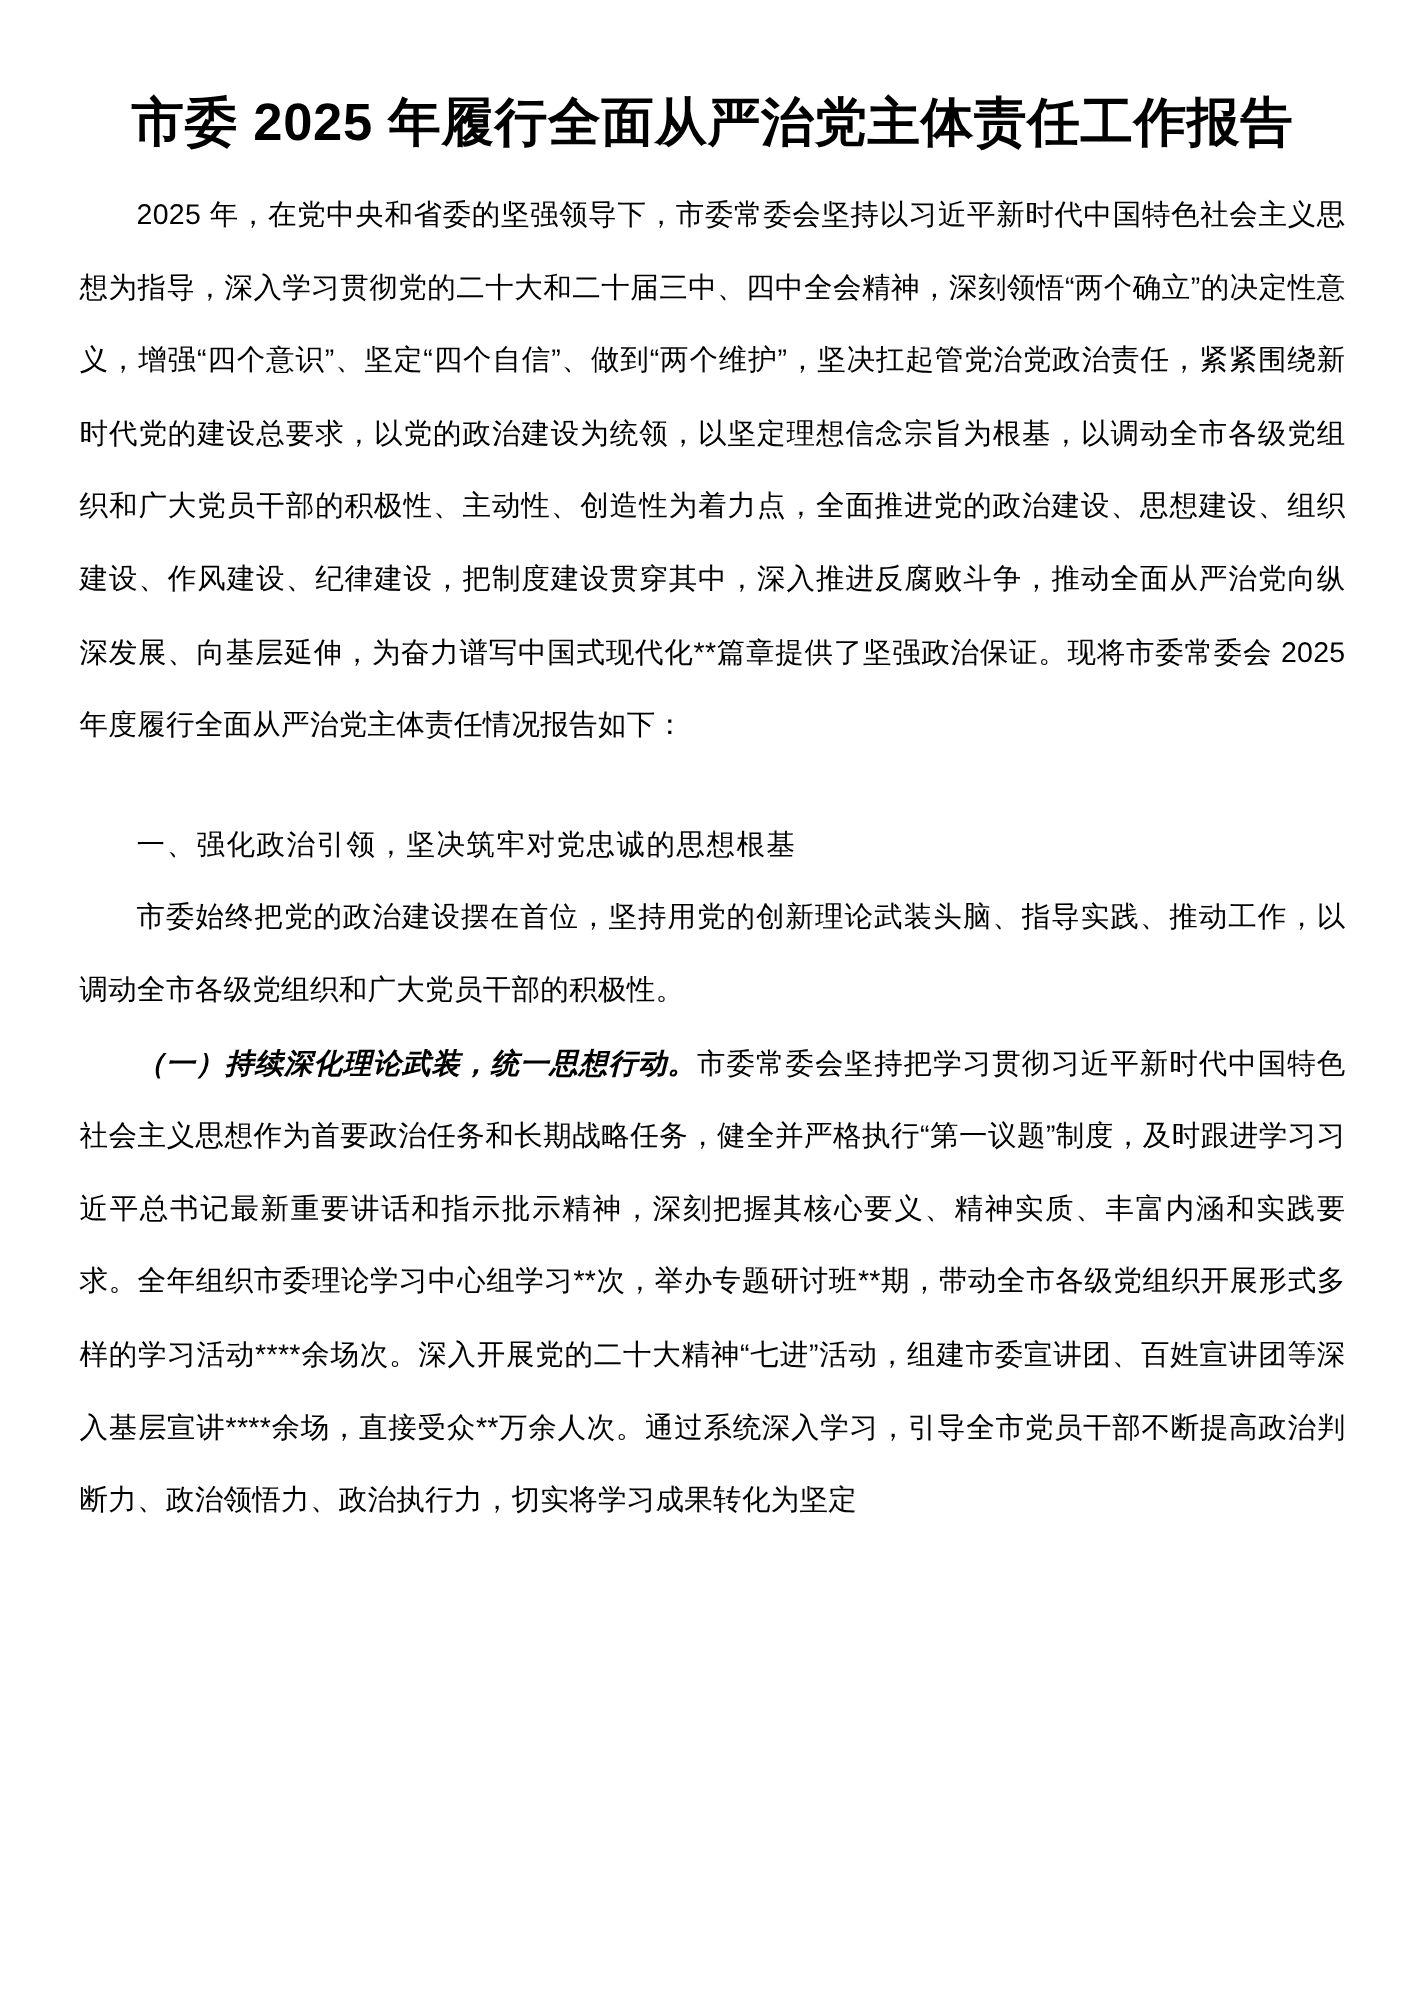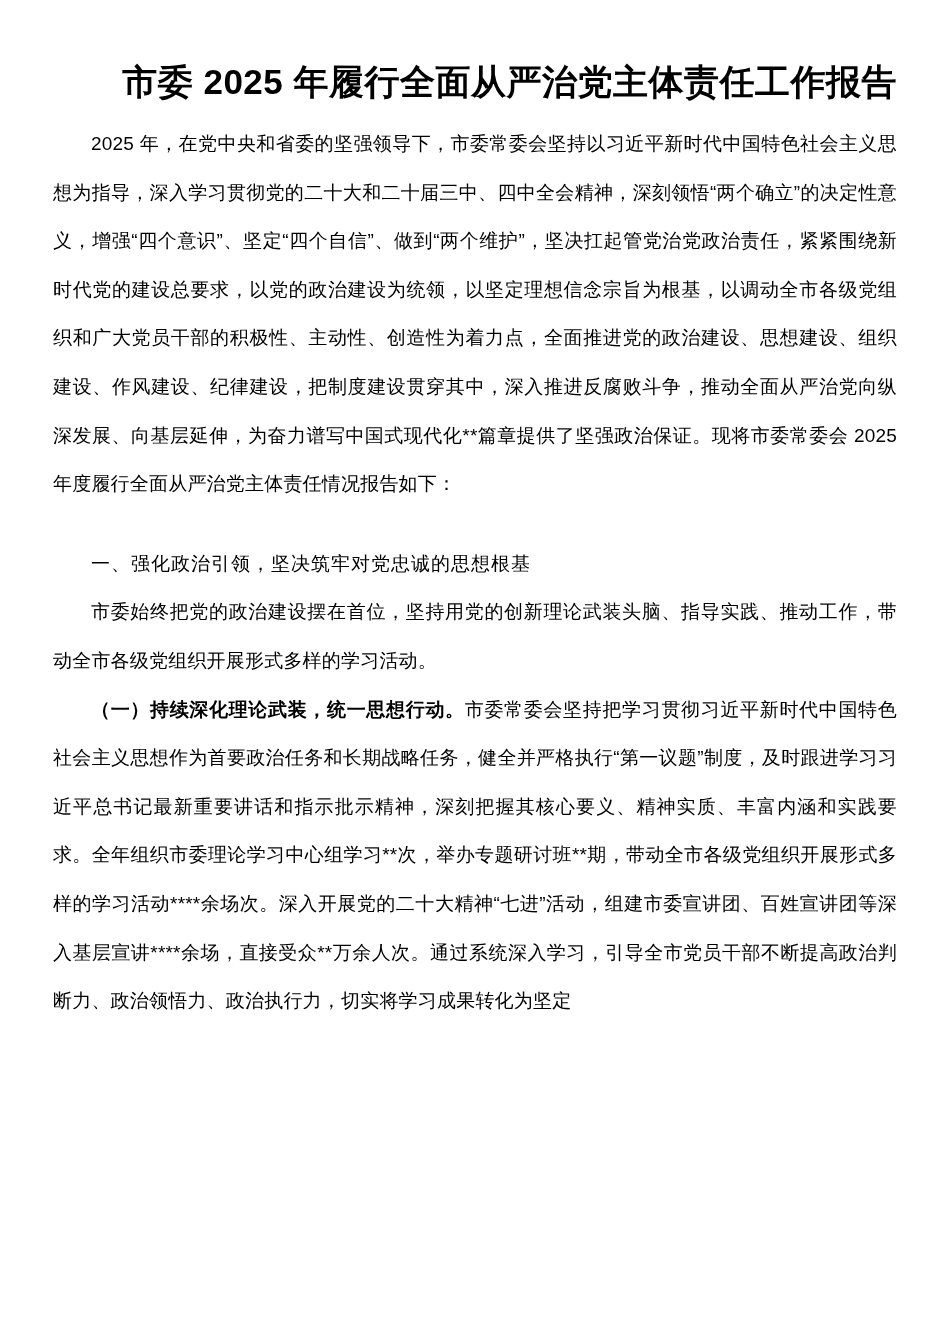--- a/index.html
+++ b/index.html
@@ -17,46 +17,47 @@
     background: #ffffff;
     color: #000000;
     font-family: "Liberation Sans", sans-serif;
     overflow: hidden;
   }
   .doc-title {
     margin: 0 0 12px 0;
     font-size: 35px;
     font-weight: bold;
     line-height: 52px;
-    text-align: right;
+    text-align: center;
     letter-spacing: 0.5px;
     white-space: nowrap;
   }
   .doc-body p {
     margin: 0;
     font-size: 19px;
     line-height: 48.6px;
     text-align: justify;
     text-indent: 2em;
     letter-spacing: 0.2px;
     word-break: break-all;
   }
   .doc-body p.heading1 {
     font-weight: normal;
     letter-spacing: 1px;
     margin-top: 31px;
   }
   .doc-body p b.lead {
     font-weight: bold;
+    font-style: italic;
   }
 </style>
 </head>
 <body>
 
 <div class="page">
   <h1 class="doc-title">市委 2025 年履行全面从严治党主体责任工作报告</h1>
   <div class="doc-body" id="doc-body">
       <p class="body">2025 年，在党中央和省委的坚强领导下，市委常委会坚持以习近平新时代中国特色社会主义思想为指导，深入学习贯彻党的二十大和二十届三中、四中全会精神，深刻领悟“两个确立”的决定性意义，增强“四个意识”、坚定“四个自信”、做到“两个维护”，坚决扛起管党治党政治责任，紧紧围绕新时代党的建设总要求，以党的政治建设为统领，以坚定理想信念宗旨为根基，以调动全市各级党组织和广大党员干部的积极性、主动性、创造性为着力点，全面推进党的政治建设、思想建设、组织建设、作风建设、纪律建设，把制度建设贯穿其中，深入推进反腐败斗争，推动全面从严治党向纵深发展、向基层延伸，为奋力谱写中国式现代化**篇章提供了坚强政治保证。现将市委常委会 2025 年度履行全面从严治党主体责任情况报告如下：</p>
       <p class="heading1">一、强化政治引领，坚决筑牢对党忠诚的思想根基</p>
-      <p class="body">市委始终把党的政治建设摆在首位，坚持用党的创新理论武装头脑、指导实践、推动工作，带动全市各级党组织开展形式多样的学习活动。</p>
+      <p class="body">市委始终把党的政治建设摆在首位，坚持用党的创新理论武装头脑、指导实践、推动工作，以调动全市各级党组织和广大党员干部的积极性。</p>
       <p class="body"><b class="lead">（一）持续深化理论武装，统一思想行动。</b>市委常委会坚持把学习贯彻习近平新时代中国特色社会主义思想作为首要政治任务和长期战略任务，健全并严格执行“第一议题”制度，及时跟进学习习近平总书记最新重要讲话和指示批示精神，深刻把握其核心要义、精神实质、丰富内涵和实践要求。全年组织市委理论学习中心组学习**次，举办专题研讨班**期，带动全市各级党组织开展形式多样的学习活动****余场次。深入开展党的二十大精神“七进”活动，组建市委宣讲团、百姓宣讲团等深入基层宣讲****余场，直接受众**万余人次。通过系统深入学习，引导全市党员干部不断提高政治判断力、政治领悟力、政治执行力，切实将学习成果转化为坚定</p>
     </div>
 </div>
 
 </body></html>

